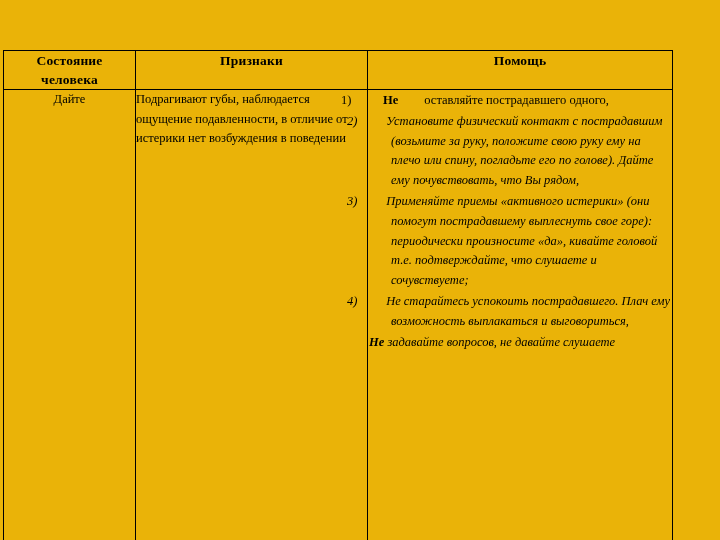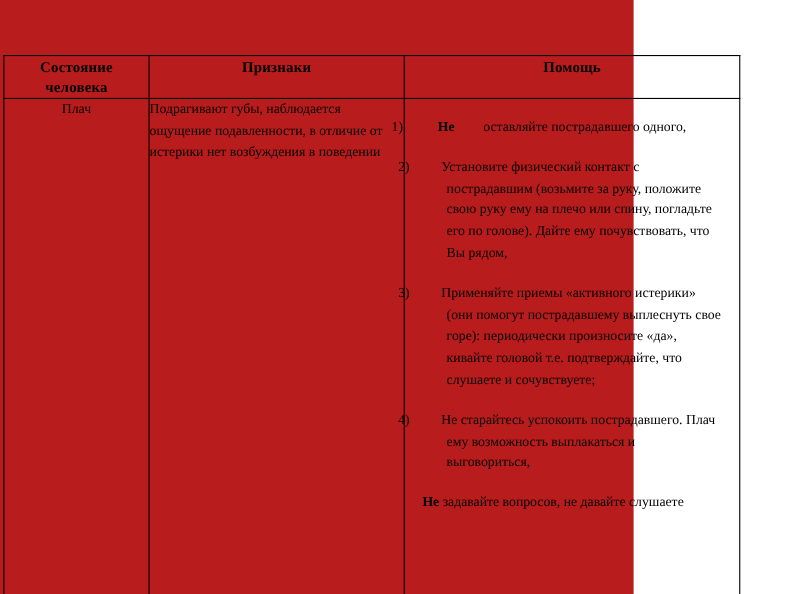--- a/index.html
+++ b/index.html
@@ -9,23 +9,23 @@
   }
   body {
     width: 720px;
     height: 540px;
     overflow: hidden;
     font-family: "Liberation Serif", "DejaVu Serif", serif;
     color: #000000;
   }
   .page {
     position: relative;
-    width: 576px;
+    width: 720px;
     height: 540px;
-    background: #b91c1c;
+    background: #eab308;
   }
   .table-wrap {
     position: absolute;
     left: 3px;
     top: 50px;
     width: 669px;
   }
   table.matrix {
     width: 669px;
     border-collapse: collapse;
@@ -69,28 +69,29 @@
   .cell-signs p {
     margin: 0;
   }
   .cell-help {
     text-align: left;
     padding-left: 7px;
     padding-right: 4px;
     padding-top: 10px;
   }
   .help-item {
-    margin: 16px;
+    margin: 1px;
     padding-left: 28px;
     text-indent: -28px;
     line-height: 19.8px;
   }
   .help-item.tight {
     text-indent: -22px;
     padding-left: 22px;
+    font-style: italic;
   }
   .help-item .num {
     display: inline-block;
     min-width: 14px;
   }
   .help-item .spaced-bold {
     font-weight: bold;
     margin-right: 26px;
   }
   .help-item .lead-bold {
@@ -121,21 +122,21 @@
           </td>
           <td class="hdr-cell">
             <span class="hdr-line">Признаки</span>
           </td>
           <td class="hdr-cell">
             <span class="hdr-line">Помощь</span>
           </td>
         </tr>
         <tr class="body-row">
           <td class="body-cell cell-state">
-            <span>Плач</span>
+            <span>Дайте</span>
           </td>
           <td class="body-cell cell-signs">
             <p>Подрагивают губы, наблюдается ощущение подавленности, в отличие от истерики нет возбуждения в поведении</p>
           </td>
           <td class="body-cell cell-help">
             <p class="help-item">
               <span class="num">1)</span><span class="spaced-bold">Не</span><span>оставляйте пострадавшего одного,</span>
             </p>
             <p class="help-item tight">
               <span class="num">2)</span>

